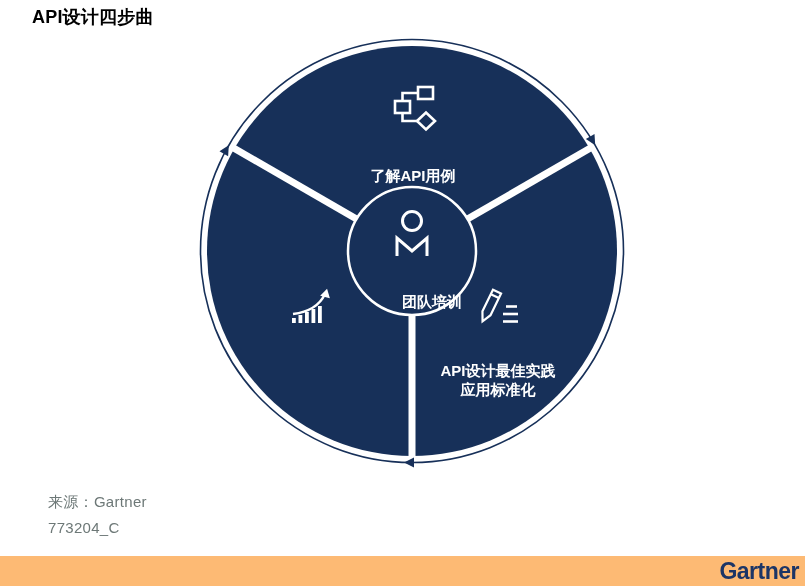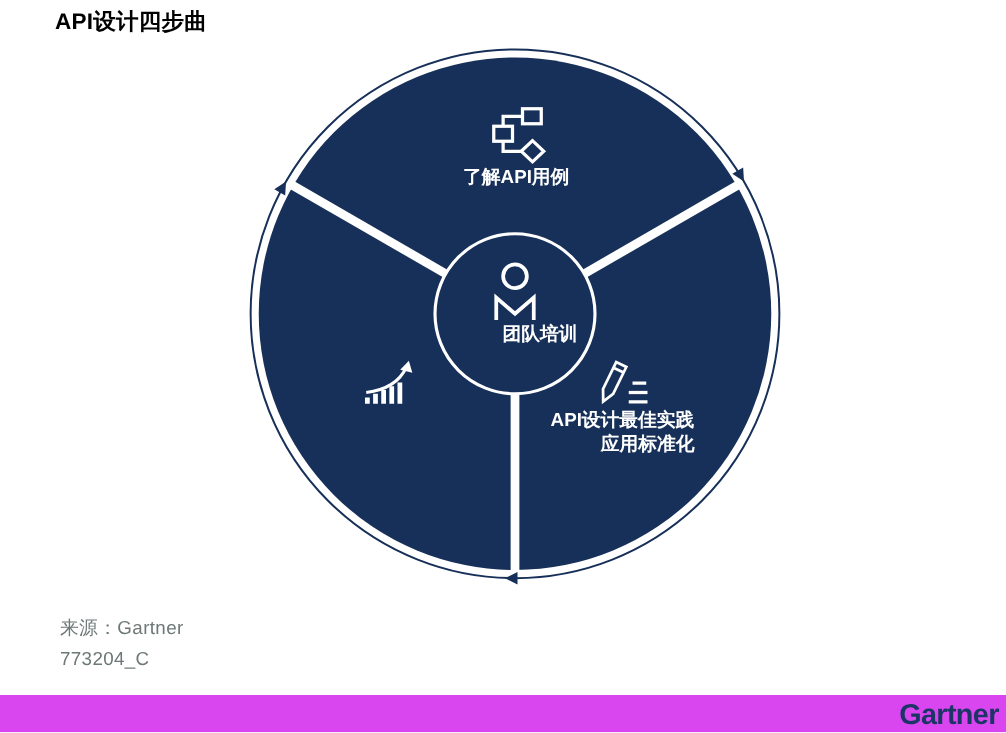--- a/index.html
+++ b/index.html
@@ -4,40 +4,40 @@
 <style>
   html,body{margin:0;padding:0;background:#ffffff;}
   .page{
     position:relative;
     width:805px;height:586px;
     background:#ffffff;
     overflow:hidden;
     font-family:"Liberation Sans","DejaVu Sans",sans-serif;
   }
   .title{
-    position:absolute;left:44px;top:5px;margin:0;
+    position:absolute;left:32px;top:5px;margin:0;
     font-size:18px;font-weight:700;color:#000000;
     letter-spacing:0.2px;
   }
   .diagram-svg{position:absolute;left:0;top:0;}
   .seg-label{
     position:absolute;
     transform:translateX(-50%);
     color:#ffffff;font-weight:700;font-size:15px;
-    white-space:nowrap;text-align:right;line-height:19px;
+    white-space:nowrap;text-align:center;line-height:19px;margin-top:34px;
   }
   .src{
     position:absolute;left:48px;
     font-size:15px;color:#6d7877;letter-spacing:0.3px;
   }
   .src-line{top:466px;margin-top:27px;}
   .doc-id{top:519px;}
   .footer-bar{
     position:absolute;left:0;bottom:0;width:805px;height:30px;
-    background:#d946ef;
+    background:#fdba74;
   }
   .brand-logo{
     position:absolute;right:6px;top:2px;
     color:#1c3566;font-weight:700;font-size:23px;
     letter-spacing:-0.5px;
     font-family:"Liberation Sans","DejaVu Sans",sans-serif;
   }
 </style>
 </head>
 <body>

